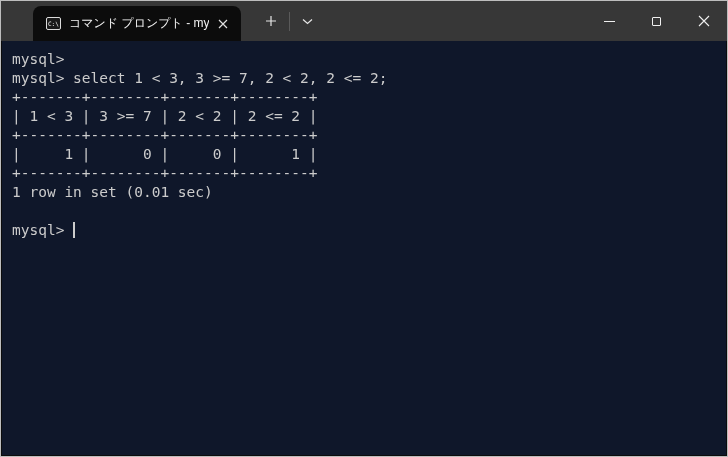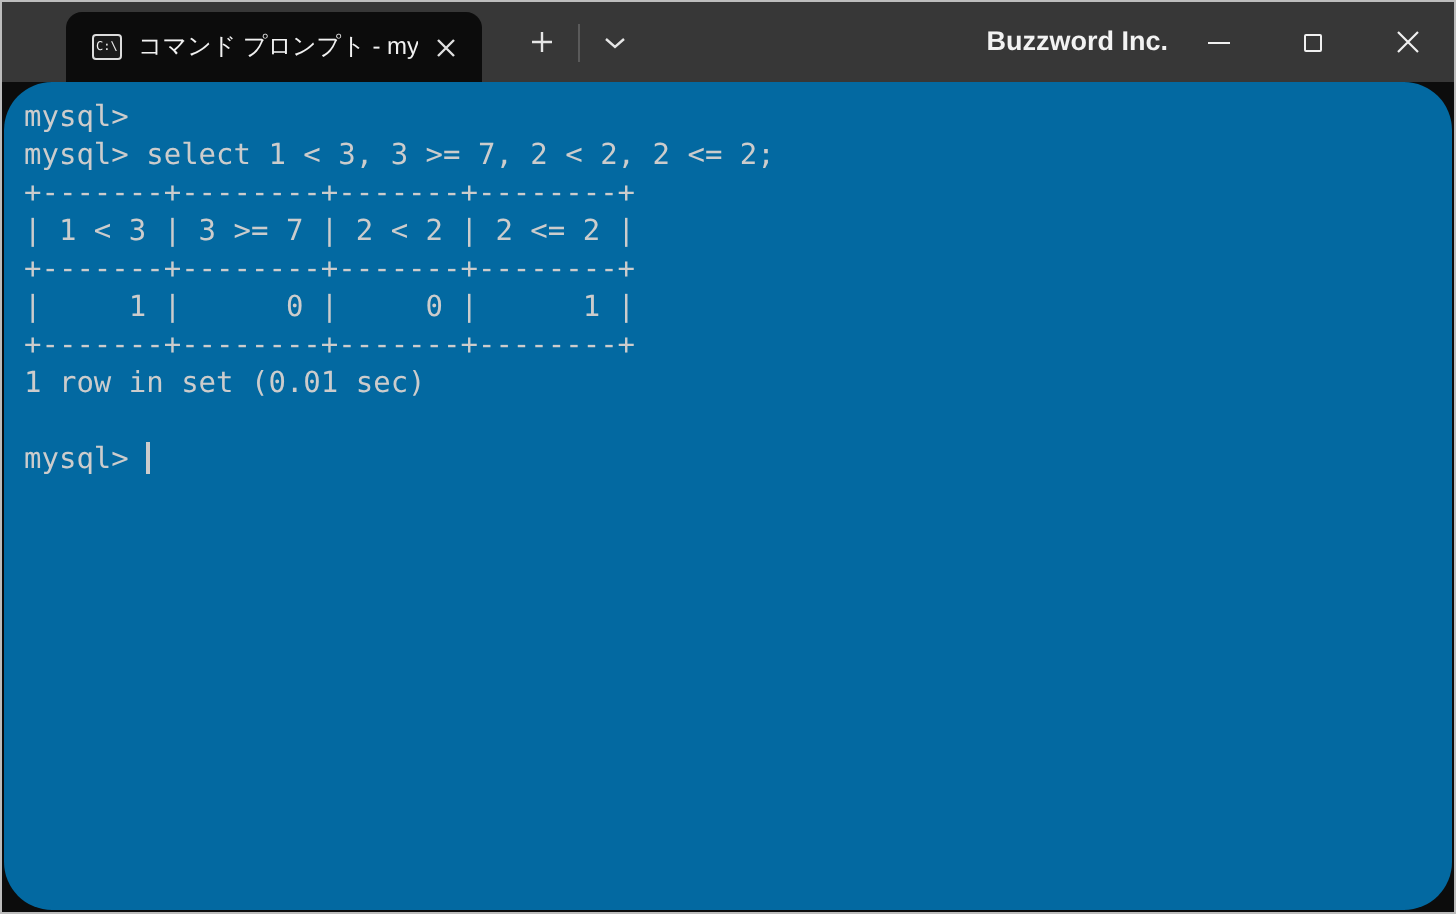--- a/index.html
+++ b/index.html
@@ -105,24 +105,23 @@
   }
   .min-glyph { width: 11px; height: 1px; background: #f0f0f0; }
   .max-glyph { width: 9px; height: 9px; border: 1px solid #f0f0f0; border-radius: 1px; }
 
   svg.glyph { display: block; }
 
   
   .terminal {
     position: absolute;
     left: 1px; right: 1px; top: 40px; bottom: 1px;
-    background: #0369a1;
+    background: #0f172a;
     padding: 9px 10px;
     cursor: text;
-    border-radius: 24px;
   }
   .terminal pre {
     font-family: "DejaVu Sans Mono", "Liberation Mono", monospace;
     font-size: 14.5px;
     line-height: 19px;
     color: #cccccc;
     white-space: pre;
   }
   .cursor {
     display: inline-block;
@@ -155,21 +154,20 @@
     </div>
 
     <div class="tb-divider"></div>
 
     <div class="titlebar-button dropdown-button">
       <svg class="glyph" width="11" height="7" viewBox="0 0 11 7">
         <path d="M1 1.5 L5.5 5.5 L10 1.5" stroke="#e6e6e6" stroke-width="1.2" fill="none"></path>
       </svg>
     </div>
 
-    <div class="brand">Buzzword Inc.</div>
 
     <div class="window-controls">
       <div class="win-btn">
         <span class="min-glyph"></span>
       </div>
       <div class="win-btn">
         <span class="max-glyph"></span>
       </div>
       <div class="win-btn">
         <svg class="glyph" width="12" height="12" viewBox="0 0 12 12">

